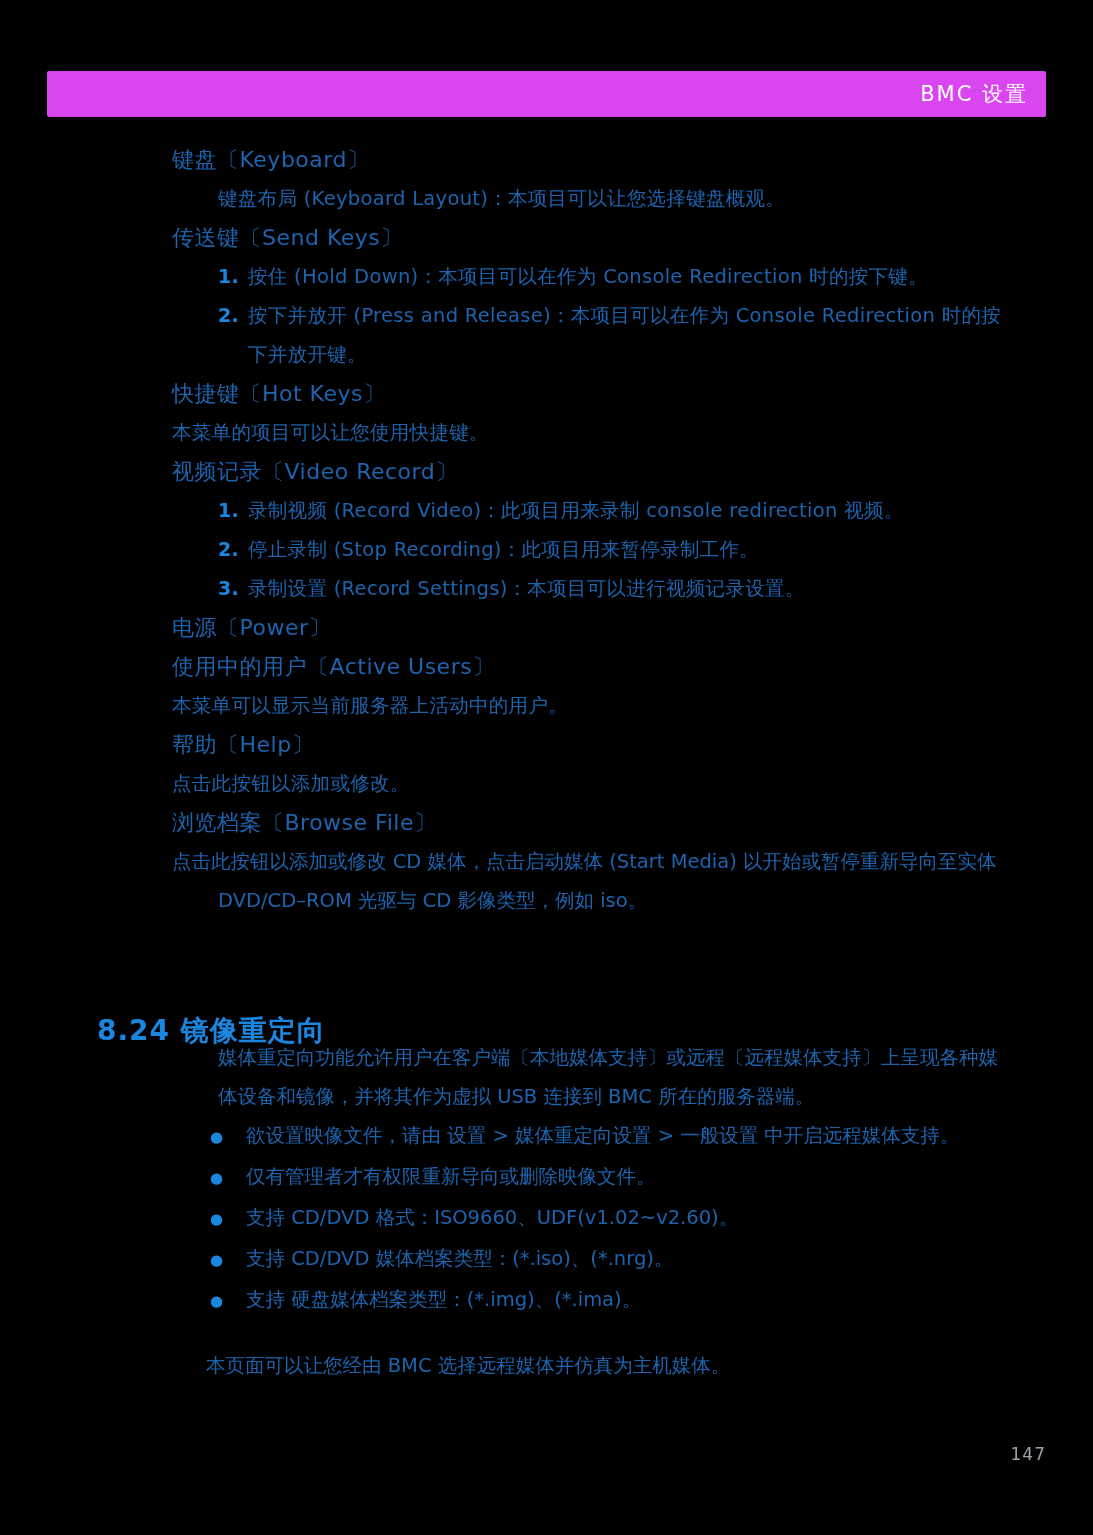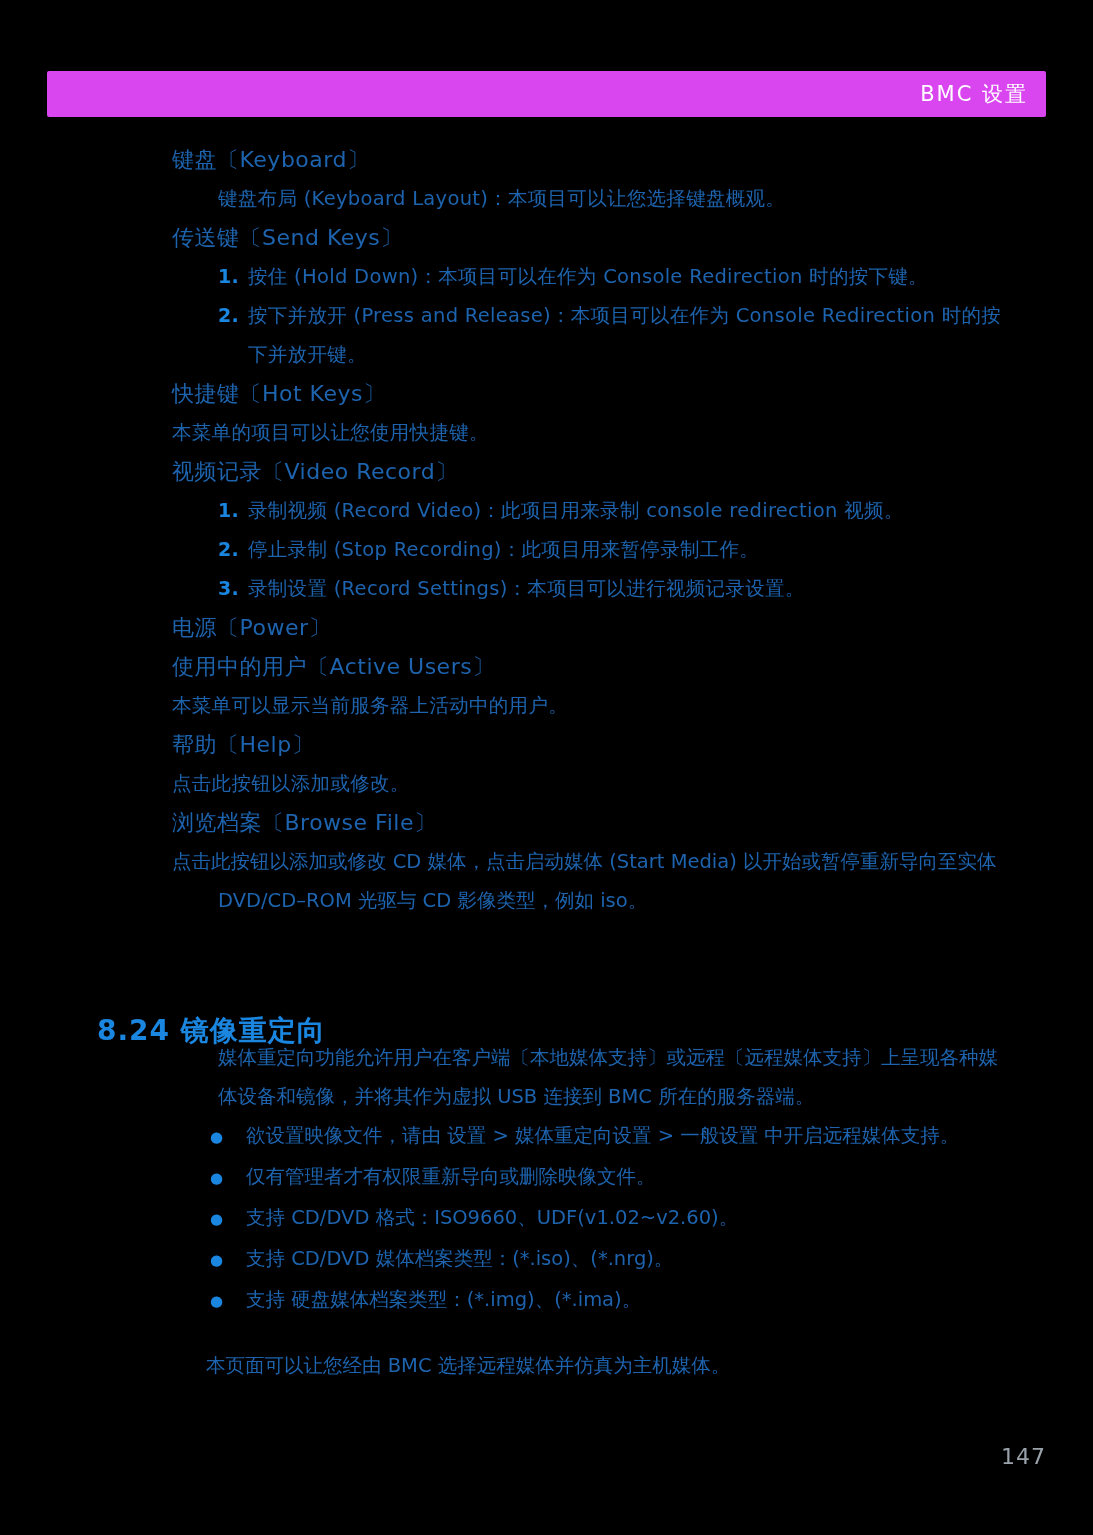--- a/index.html
+++ b/index.html
@@ -124,21 +124,21 @@
     left: 206px;
     top: 1352px;
     font-size: 19.5px;
     color: #1d63ad;
     white-space: nowrap;
   }
   .page-num {
     position: absolute;
     right: 47px;
     top: 1444px;
-    font-size: 22px;
+    font-size: 17px;
     color: #9aa3ab;
     letter-spacing: 1px;
   }
 </style>
 </head>
 <body>
 
 <div class="page">
 
   <div class="header-bar">

